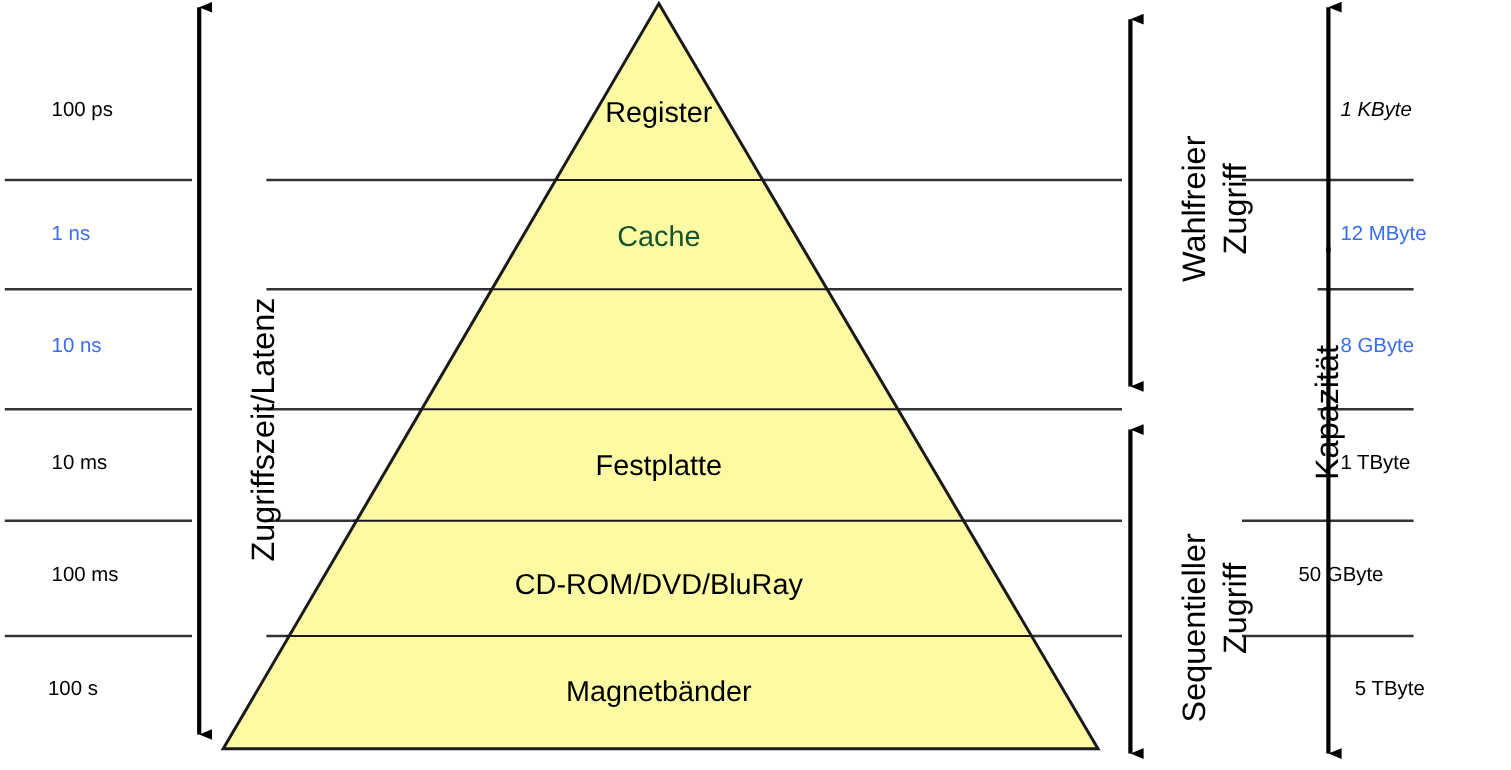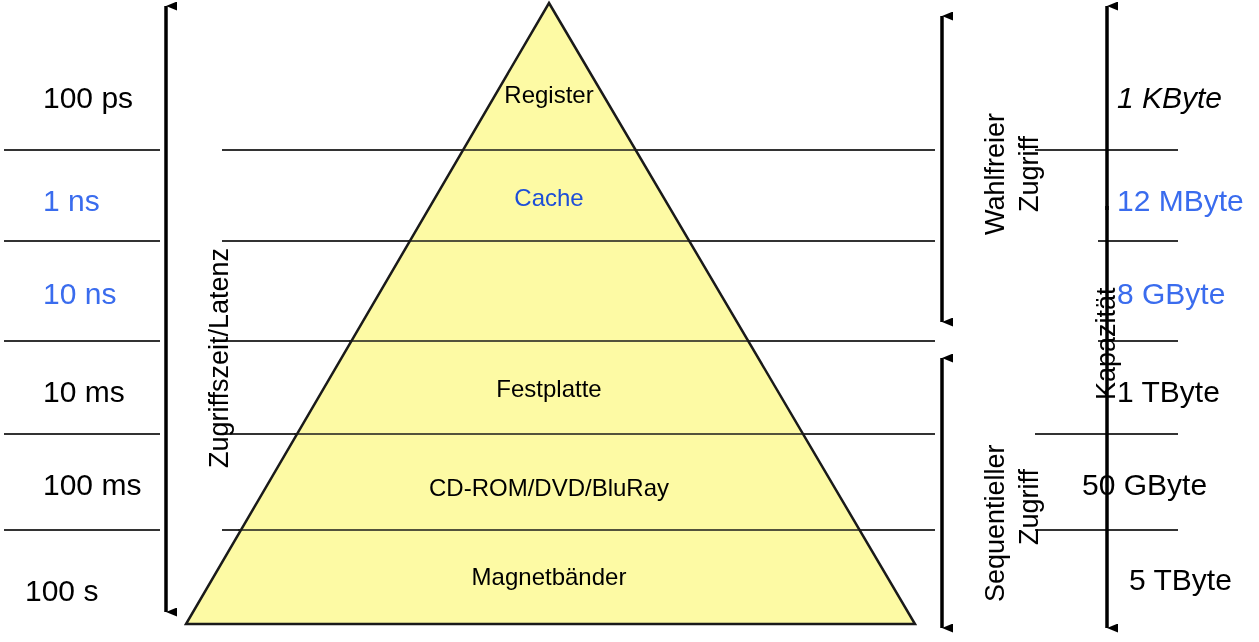--- a/index.html
+++ b/index.html
@@ -17,37 +17,37 @@
   }
   #svg-layer {
     position: absolute;
     left: 0;
     top: 0;
     width: 1259px;
     height: 642px;
   }
   .lbl {
     position: absolute;
-    font-size: 30px;
+    font-size: 17px;
     color: #000000;
     white-space: nowrap;
     line-height: 1;
   }
   .lbl.blue { color: #3a6cee; }
   .left-lbl { text-align: left; }
   .tier-lbl {
     position: absolute;
     font-size: 24px;
     color: #000000;
     white-space: nowrap;
     text-align: center;
     line-height: 1;
     transform: translateX(-50%);
   }
-  .tier-lbl.blue { color: #1d4ed8; }
+  .tier-lbl.blue { color: #14532d; }
   .rot {
     position: absolute;
     font-size: 27px;
     color: #000000;
     white-space: nowrap;
     line-height: 1;
     transform-origin: 0 0;
     transform: rotate(-90deg);
   }
 </style>
@@ -108,21 +108,21 @@
     <line x1="1107" y1="206" x2="1107" y2="628" stroke="#000000" stroke-width="3.5" marker-end="url(#arrow-down)"></line>
 
     <line x1="1107" y1="6" x2="1107" y2="210" stroke="#000000" stroke-width="3.5" marker-start="url(#arrow-up)"></line>
   </svg>
 
   <div class="lbl left-lbl" style="left:43px; top:83px;">100 ps</div>
   <div class="lbl left-lbl blue" style="left:43px; top:186px;">1 ns</div>
   <div class="lbl left-lbl blue" style="left:43px; top:279px;">10 ns</div>
   <div class="lbl left-lbl" style="left:43px; top:377px;">10 ms</div>
   <div class="lbl left-lbl" style="left:43px; top:470px;">100 ms</div>
-  <div class="lbl left-lbl" style="left:25px; top:565px;margin-top:11px;">100 s</div>
+  <div class="lbl left-lbl" style="left:40px; top:565px;">100 s</div>
 
   <div class="rot" style="left:206px; top:468px;">Zugriffszeit/Latenz</div>
 
   <div class="tier-lbl" style="left:549px; top:83px;">Register</div>
   <div class="tier-lbl blue" style="left:549px; top:186px;">Cache</div>
   <div class="tier-lbl" style="left:549px; top:377px;">Festplatte</div>
   <div class="tier-lbl" style="left:549px; top:476px;">CD-ROM/DVD/BluRay</div>
   <div class="tier-lbl" style="left:549px; top:565px;">Magnetbänder</div>
 
   <div class="rot" style="left:982px; top:235px;">Wahlfreier</div>

